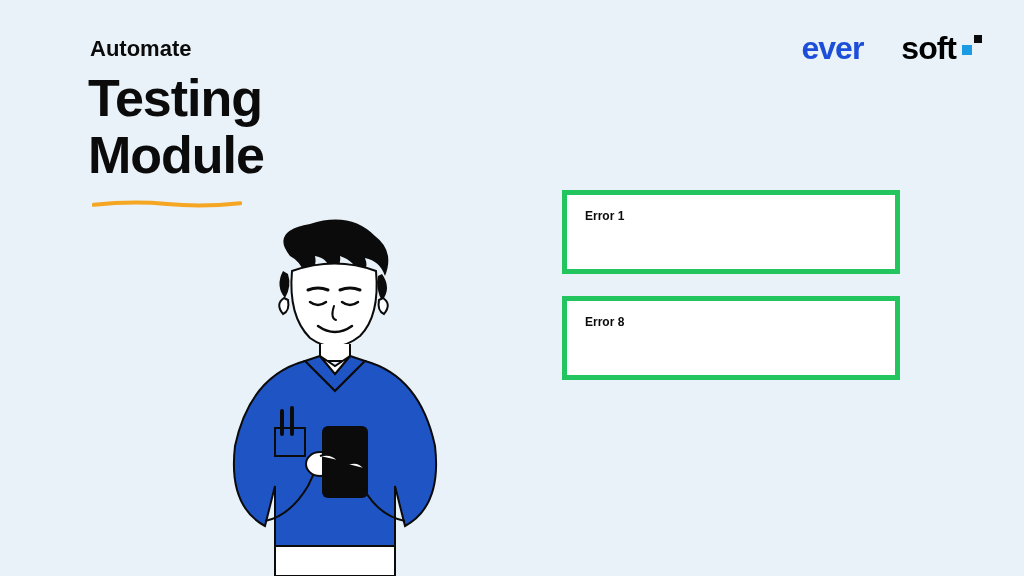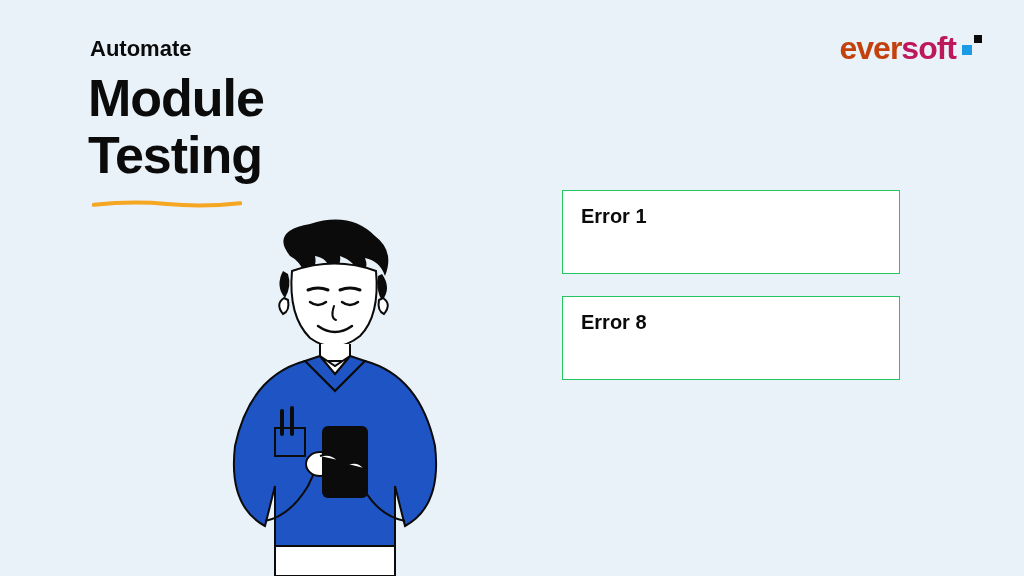--- a/index.html
+++ b/index.html
@@ -17,22 +17,22 @@
     right: 40px;
     display: flex;
     align-items: center;
     gap: 4px;
   }
   .logo-text {
     font-size: 32px;
     font-weight: 700;
     letter-spacing: -1px;
   }
-  .logo-ever { color: #c2410c; }
-  .logo-soft { color: #be185d; }
+  .logo-ever { color: #1d4ed8; }
+  .logo-soft { color: #000000; margin-left: 38px; }
   .logo-mark {
     display: inline-block;
     position: relative;
     width: 22px;
     height: 22px;
     margin-left: 2px;
     margin-top: -6px;
   }
   .logo-mark .sq1 {
     position: absolute;
@@ -75,24 +75,24 @@
     position: absolute;
     top: 190px;
     left: 562px;
     width: 338px;
     display: flex;
     flex-direction: column;
     gap: 22px;
   }
   .error-box {
     background: #ffffff;
-    border: 1px solid #22c55e;
+    border: 5px solid #22c55e;
     height: 84px;
     padding: 14px 18px;
-    font-size: 20px;
+    font-size: 12px;
     font-weight: 700;
     color: #0b0b0b;
   }
   .illustration {
     position: absolute;
     bottom: 0;
     left: 180px;
     width: 290px;
     height: 360px;
   }
@@ -106,22 +106,22 @@
   </span>
   <span class="logo-mark">
     <span class="sq1"></span>
       <span class="sq2"></span>
   </span>
 </div>
 
 <div class="kicker">Automate</div>
 
 <div class="title">
+  <div>Testing</div>
   <div>Module</div>
-  <div>Testing</div>
 </div>
 
 <svg class="underline" viewBox="0 0 150 10" preserveAspectRatio="none">
   <path d="M2 6 Q 40 1 75 5 T 148 4" stroke="#f5a623" stroke-width="5" fill="none" stroke-linecap="round"></path>
 </svg>
 
 <div class="error-list">
   <div class="error-box">
     <span>Error 1</span>
   </div>

